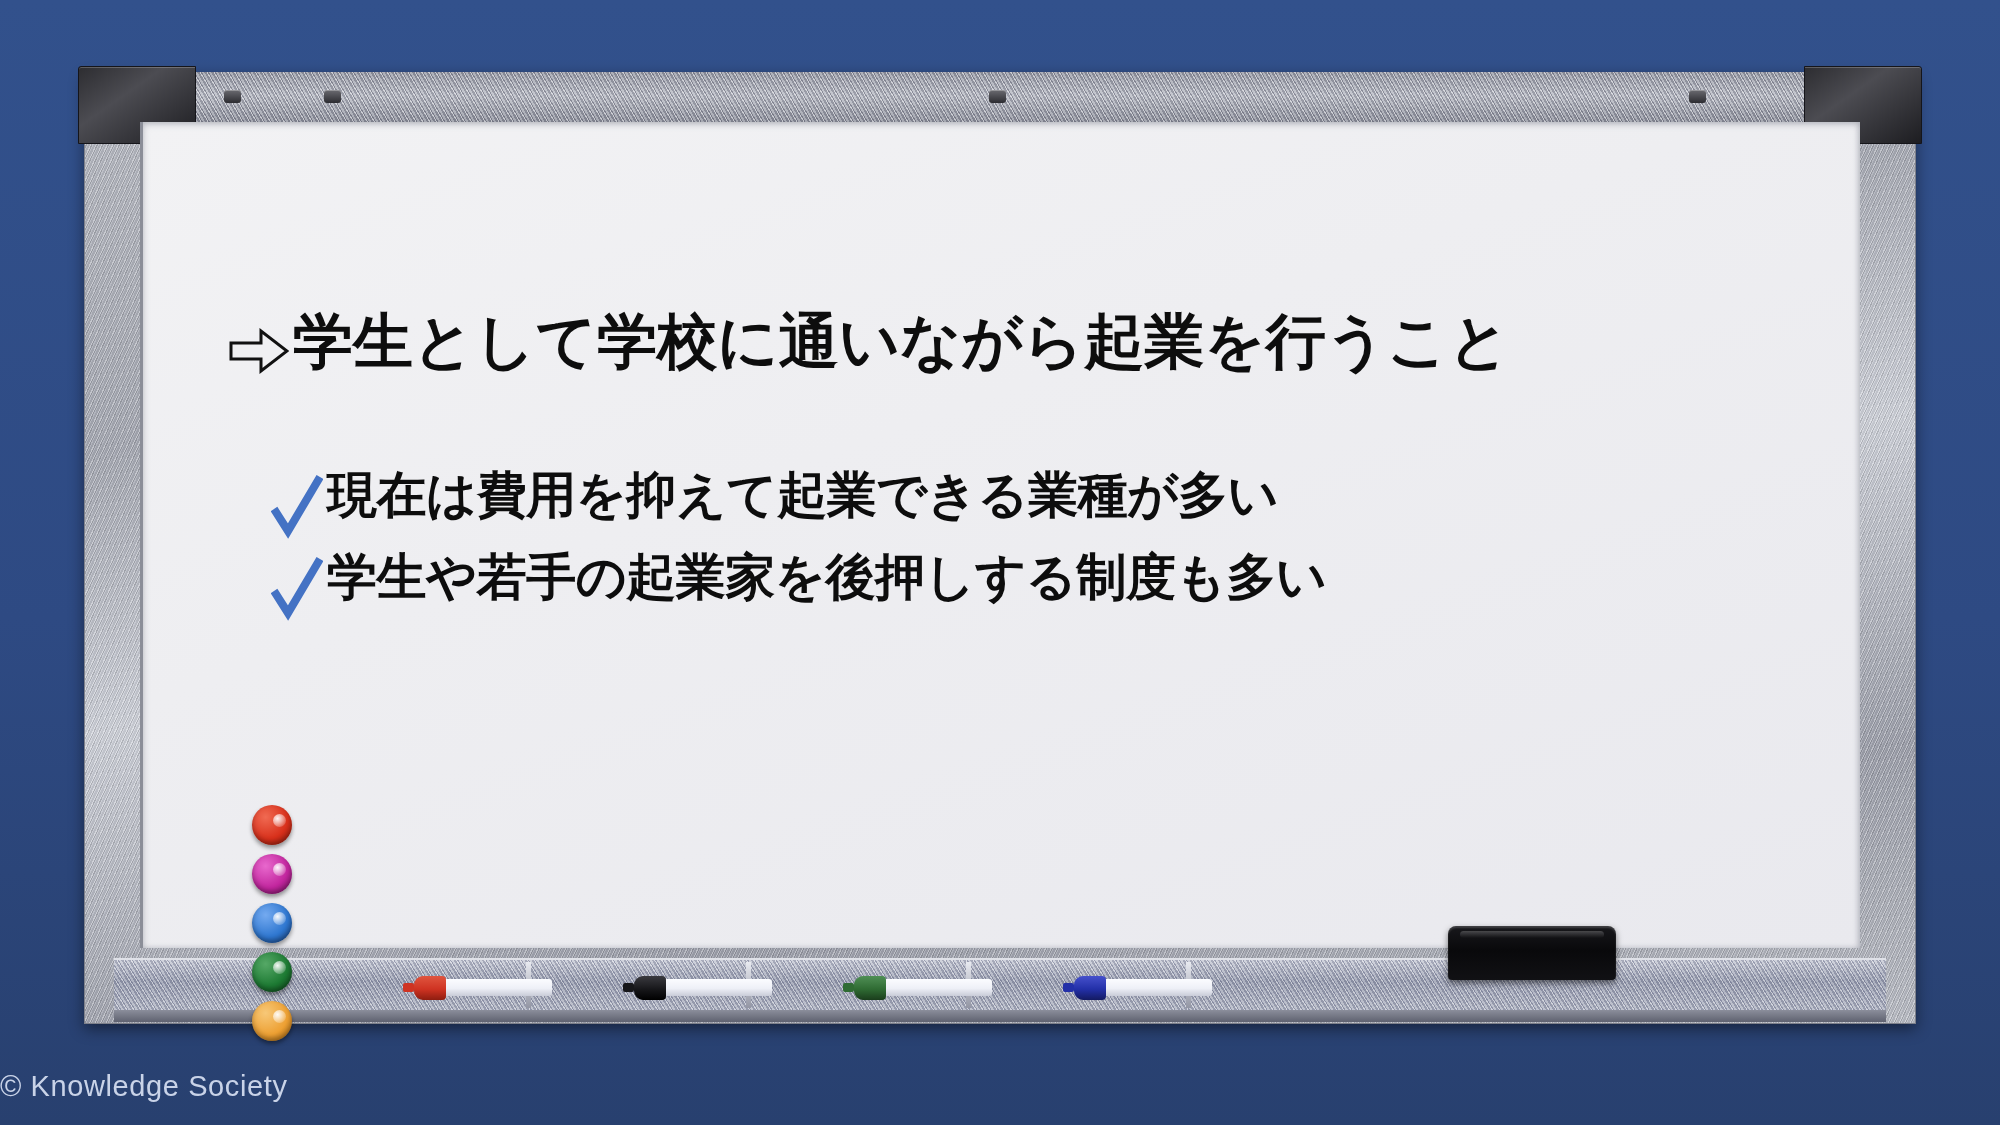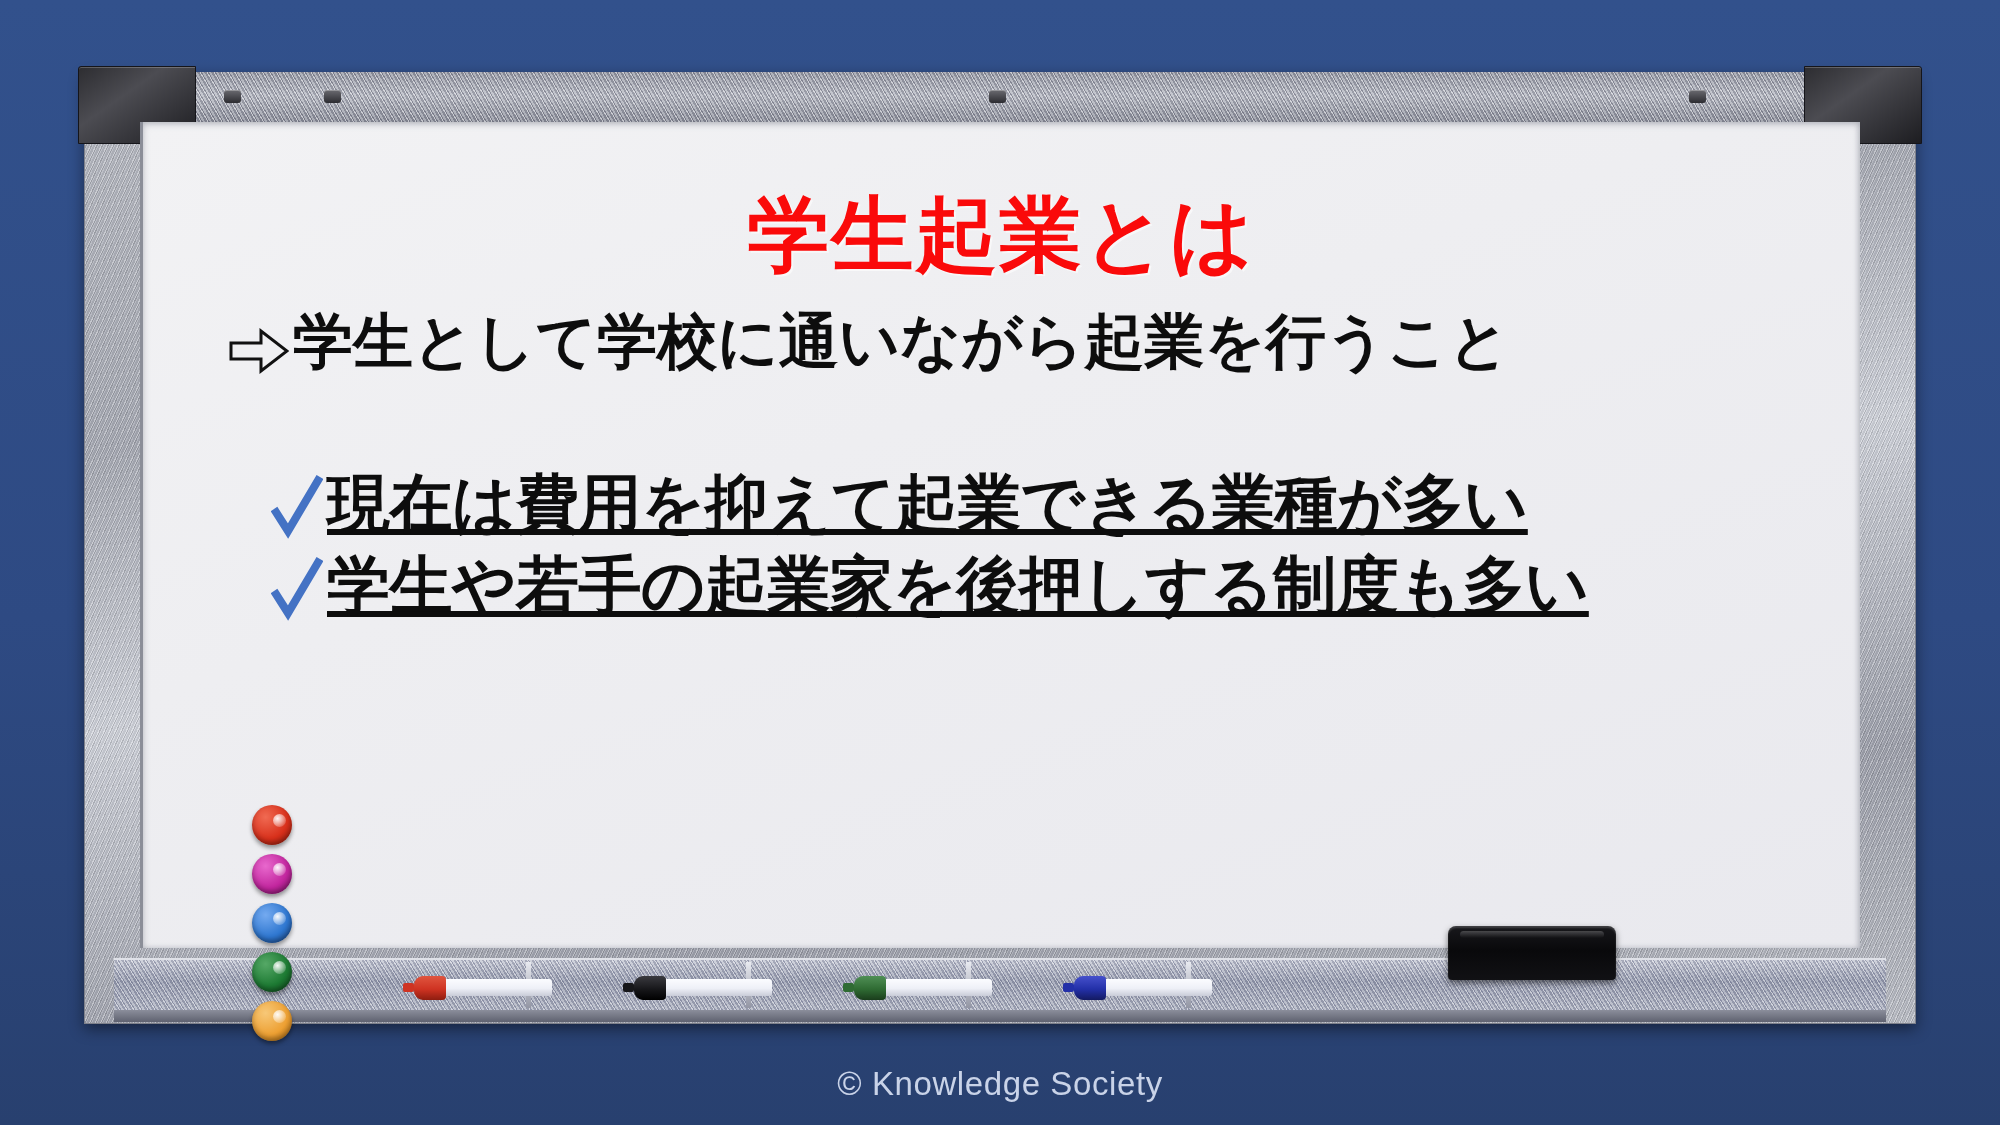--- a/index.html
+++ b/index.html
@@ -200,34 +200,33 @@
     display: flex; align-items: flex-start; gap: 4px;
     white-space: nowrap;
   }
   .check-icon {
     flex: 0 0 auto;
     width: 52px; height: 66px;
     margin-top: 6px;
   }
   .bullet-text {
     color: #0d0d0d;
-    font-size: 63px;
+    font-size: 50px;
     font-weight: bold;
     line-height: 1.15;
     letter-spacing: -0.5px;
-    text-decoration: underline;
   }
 
   
   #footer {
     position: absolute;
     left: 0; right: 0; bottom: 22px;
-    text-align: center;
+    text-align: left;
     color: #c9d3e8;
-    font-size: 33px;
+    font-size: 29px;
     letter-spacing: .6px;
   }
 </style>
 </head>
 <body>
 
 <div id="slide">
 
   <div id="board-assembly">
 
@@ -238,21 +237,20 @@
     <div class="bracket tr"></div>
 
     <div class="bolt" style="left:140px; top:18px;"></div>
     <div class="bolt" style="left:240px; top:18px;"></div>
     <div class="bolt" style="left:905px; top:18px;"></div>
     <div class="bolt" style="right:210px; top:18px;"></div>
 
     <div class="surface">
       <div class="content">
 
-        <div id="slide-title">学生起業とは</div>
 
         <div id="lead-line">
           <span class="arrow-icon">
             <svg viewBox="0 0 60 46" width="60" height="46" aria-hidden="true">
               <polygon points="2,15 32,15 32,3 58,23 32,43 32,31 2,31" fill="#f0f0f2" stroke="#111111" stroke-width="3" stroke-linejoin="miter"></polygon>
             </svg>
           </span>
           <span>学生として学校に通いながら起業を行うこと</span>
         </div>
 

